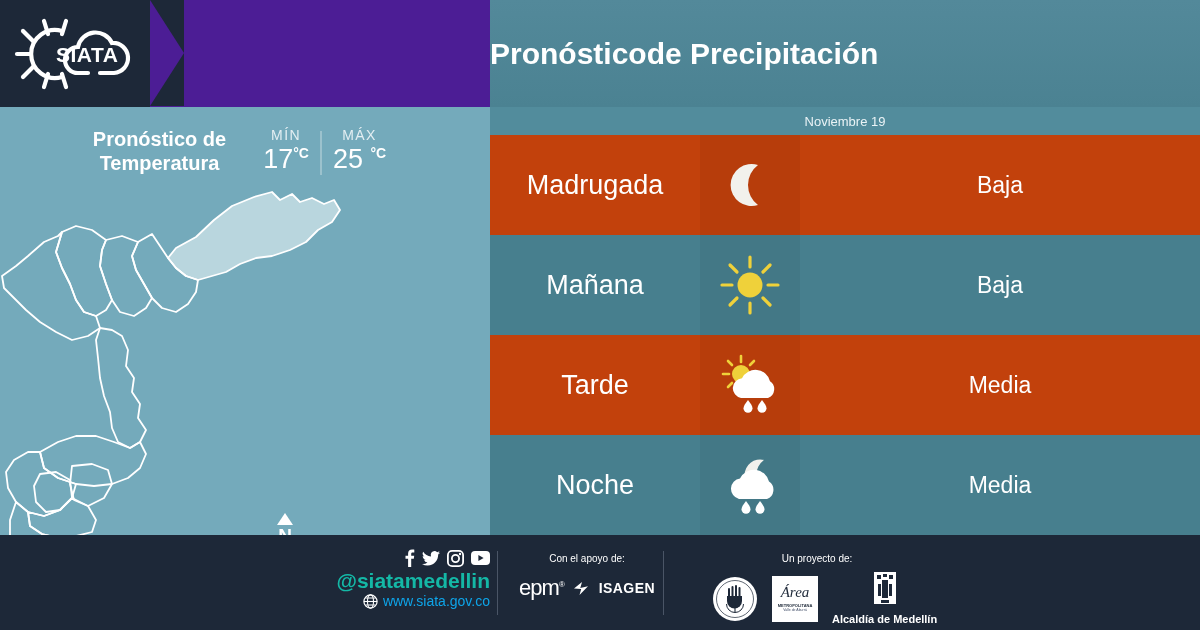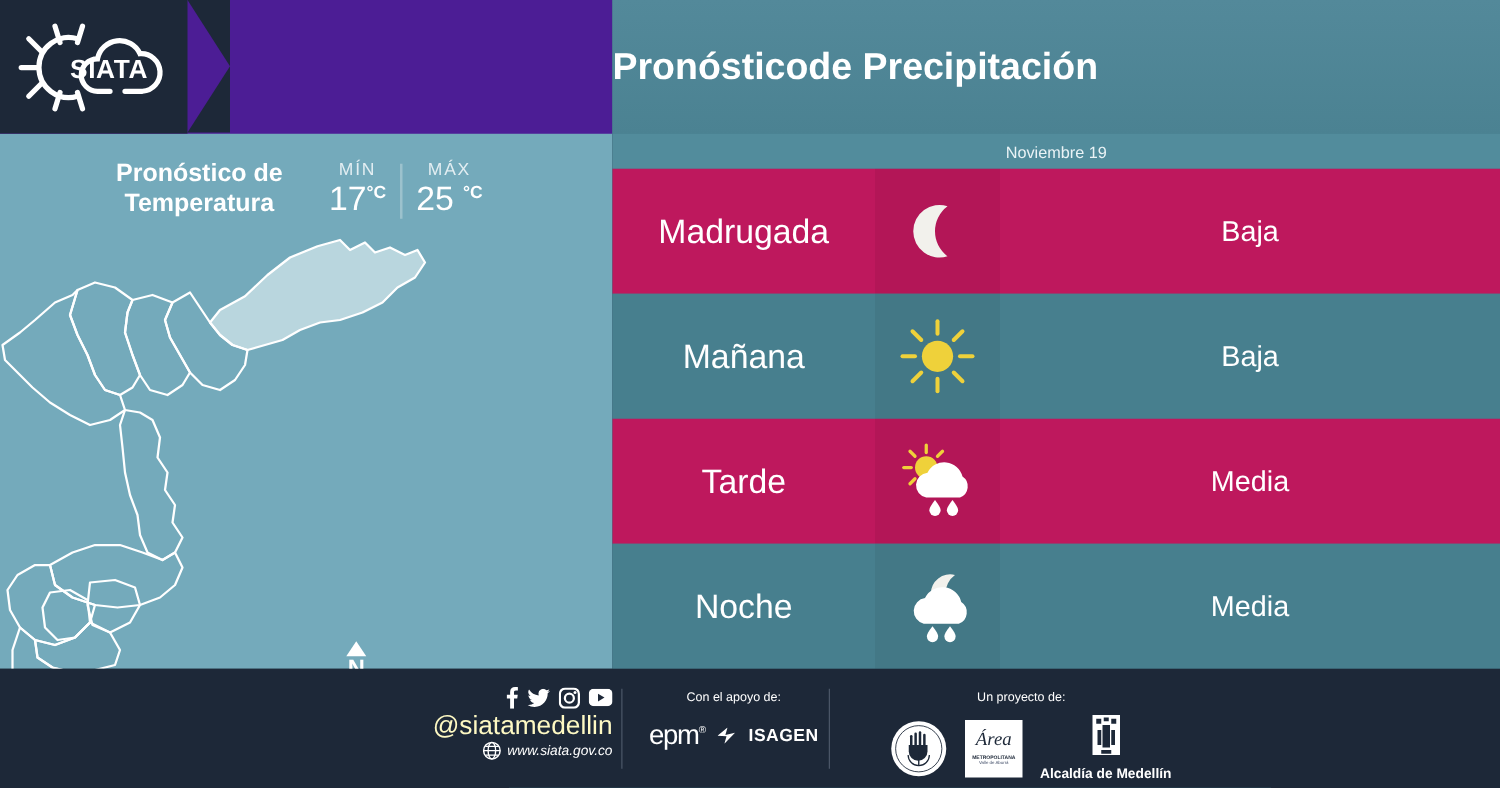--- a/index.html
+++ b/index.html
@@ -95,21 +95,21 @@
   }
   .date-bar {
     position: absolute; left: 0; top: 107px; width: 710px; height: 28px;
     display: flex; align-items: center; justify-content: center;
     background: #528c9c;
   }
   .date-bar span { color: #eaf3f6; font-size: 13px; }
 
   .rows { position: absolute; left: 0; top: 135px; width: 710px; height: 400px; }
   .frow { position: relative; display: flex; width: 710px; height: 100px; }
-  .frow.light { background: #be185d; justify-content: center; }
+  .frow.light { background: #c2410c; justify-content: center; }
   .frow.dark  { background: #477f8e; }
   .frow .cell-icon { background: rgba(0,0,0,0.055); }
   .cell-period {
     width: 210px; display: flex; align-items: center; justify-content: center;
   }
   .cell-period span { color: #ffffff; font-size: 27px; font-weight: normal; }
   .cell-icon {
     width: 100px; display: flex; align-items: center; justify-content: center;
   }
   .cell-prob {
@@ -122,26 +122,26 @@
     position: absolute; left: 0; top: 535px; width: 1200px; height: 95px;
     background: #1d2838;
   }
   .vdiv { position: absolute; width: 1px; background: #4a5566; top: 16px; height: 64px; }
 
   .social-block { position: absolute; left: 300px; top: 14px; width: 190px; text-align: right; }
   .social-icons {
     display: flex; justify-content: flex-end; gap: 7px; align-items: center;
     margin-bottom: 3px; height: 18px;
   }
-  .handle { color: #fef9c3; font-size: 21px; font-weight: normal; line-height: 1.05; }
+  .handle { color: #14b8a6; font-size: 21px; font-weight: bold; line-height: 1.05; }
   .site-line {
     display: flex; align-items: center; justify-content: flex-end; gap: 5px;
     margin-top: 1px;
   }
-  .site-line span { color: #ffffff; font-size: 11px; font-style: italic; }
+  .site-line span { color: #0ea5e9; font-size: 14px; }
 
   .support-block { position: absolute; left: 512px; top: 18px; width: 150px; text-align: center; }
   .support-block .cap { color: #ffffff; font-size: 10px; margin-bottom: 11px; }
   .logo-row { display: flex; align-items: center; justify-content: center; gap: 10px; }
   .epm-text { color: #ffffff; font-size: 22px; font-weight: normal; letter-spacing: -1px; }
   .epm-text .reg { font-size: 8px; vertical-align: super; }
   .isagen-text { color: #ffffff; font-size: 14px; font-weight: bold; letter-spacing: .4px; }
 
   .project-block { position: absolute; left: 712px; top: 18px; width: 260px; }
   .project-block .cap {

